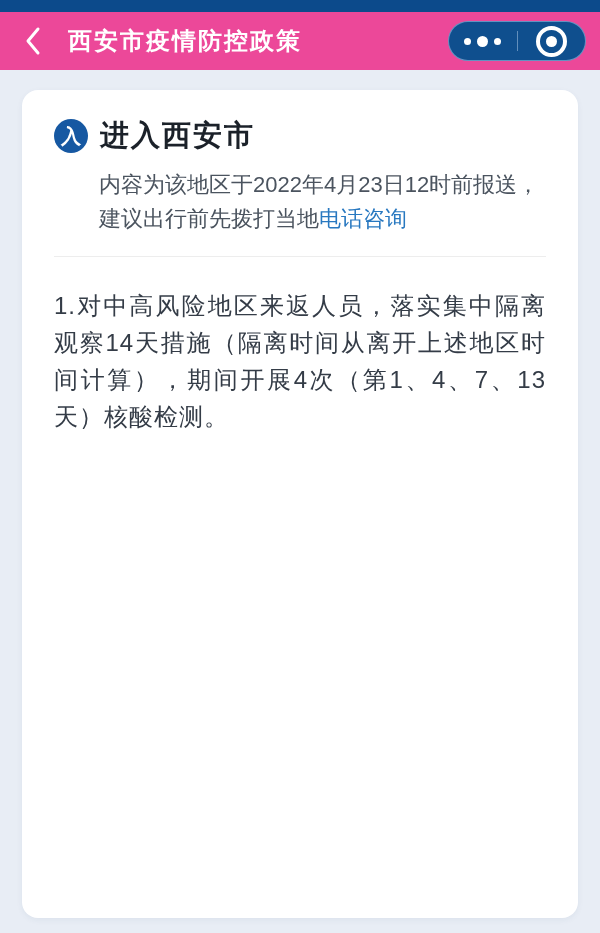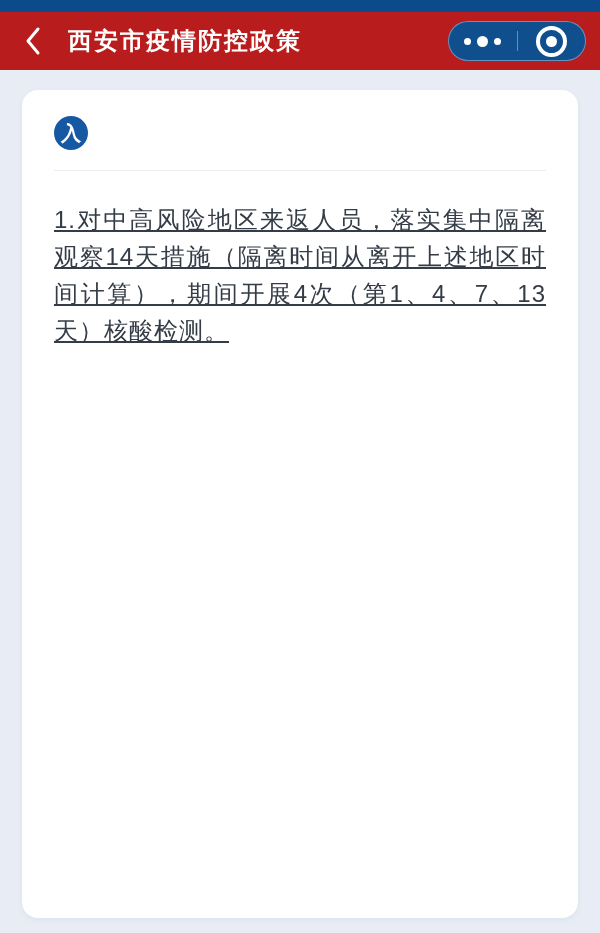--- a/index.html
+++ b/index.html
@@ -7,21 +7,21 @@
     width: 600px; height: 933px;
     font-family: "Liberation Sans", "DejaVu Sans", sans-serif;
     background: #e8edf5;
     overflow: hidden;
   }
   .screen { position: relative; width: 600px; height: 933px; }
 
   
   .status-strip { height: 12px; background: #0c4a8b; }
   .navbar {
-    height: 58px; background: #b91c1c;
+    height: 58px; background: #ec4899;
     display: flex; align-items: center;
     padding: 0 14px 0 24px; box-sizing: border-box;
   }
   .back-btn {
     width: 26px; height: 30px;
     display: flex; align-items: center; justify-content: flex-start;
     cursor: pointer; flex: 0 0 auto;
   }
   .nav-title {
     color: #ffffff; font-size: 24px; font-weight: 700;
@@ -86,21 +86,20 @@
     color: #4b545f;
   }
   .phone-link { color: #2878c0; text-decoration: none; cursor: pointer; }
   .divider { height: 1px; background: #ededed; margin-top: 20px; }
   .policy-body {
     margin-top: 30px;
     font-size: 24px; line-height: 37px;
     color: #343c47;
     text-align: justify;
     letter-spacing: 1px;
-    text-decoration: underline;
   }
   .policy-body p { margin: 0; }
   .policy-body p + p { margin-top: 40px; }
 </style>
 </head>
 <body>
 
 <div class="screen">
 
   <header>
@@ -127,21 +126,23 @@
           </div>
         </div>
       </div>
     </div>
   </header>
 
   <main class="content">
     <section class="card">
       <div class="card-head">
         <span class="enter-icon">入</span>
+        <h1 class="section-title">进入西安市</h1>
       </div>
+      <p class="subtitle"><span>内容为该地区于2022年4月23日12时前报送，建议出行前先拨打当地</span><a class="phone-link">电话咨询</a></p>
       <div class="divider"></div>
       <div class="policy-body">
           <p>1.对中高风险地区来返人员，落实集中隔离观察14天措施（隔离时间从离开上述地区时间计算），期间开展4次（第1、4、7、13天）核酸检测。</p>
         </div>
     </section>
   </main>
 
 </div>
 
 </body></html>

